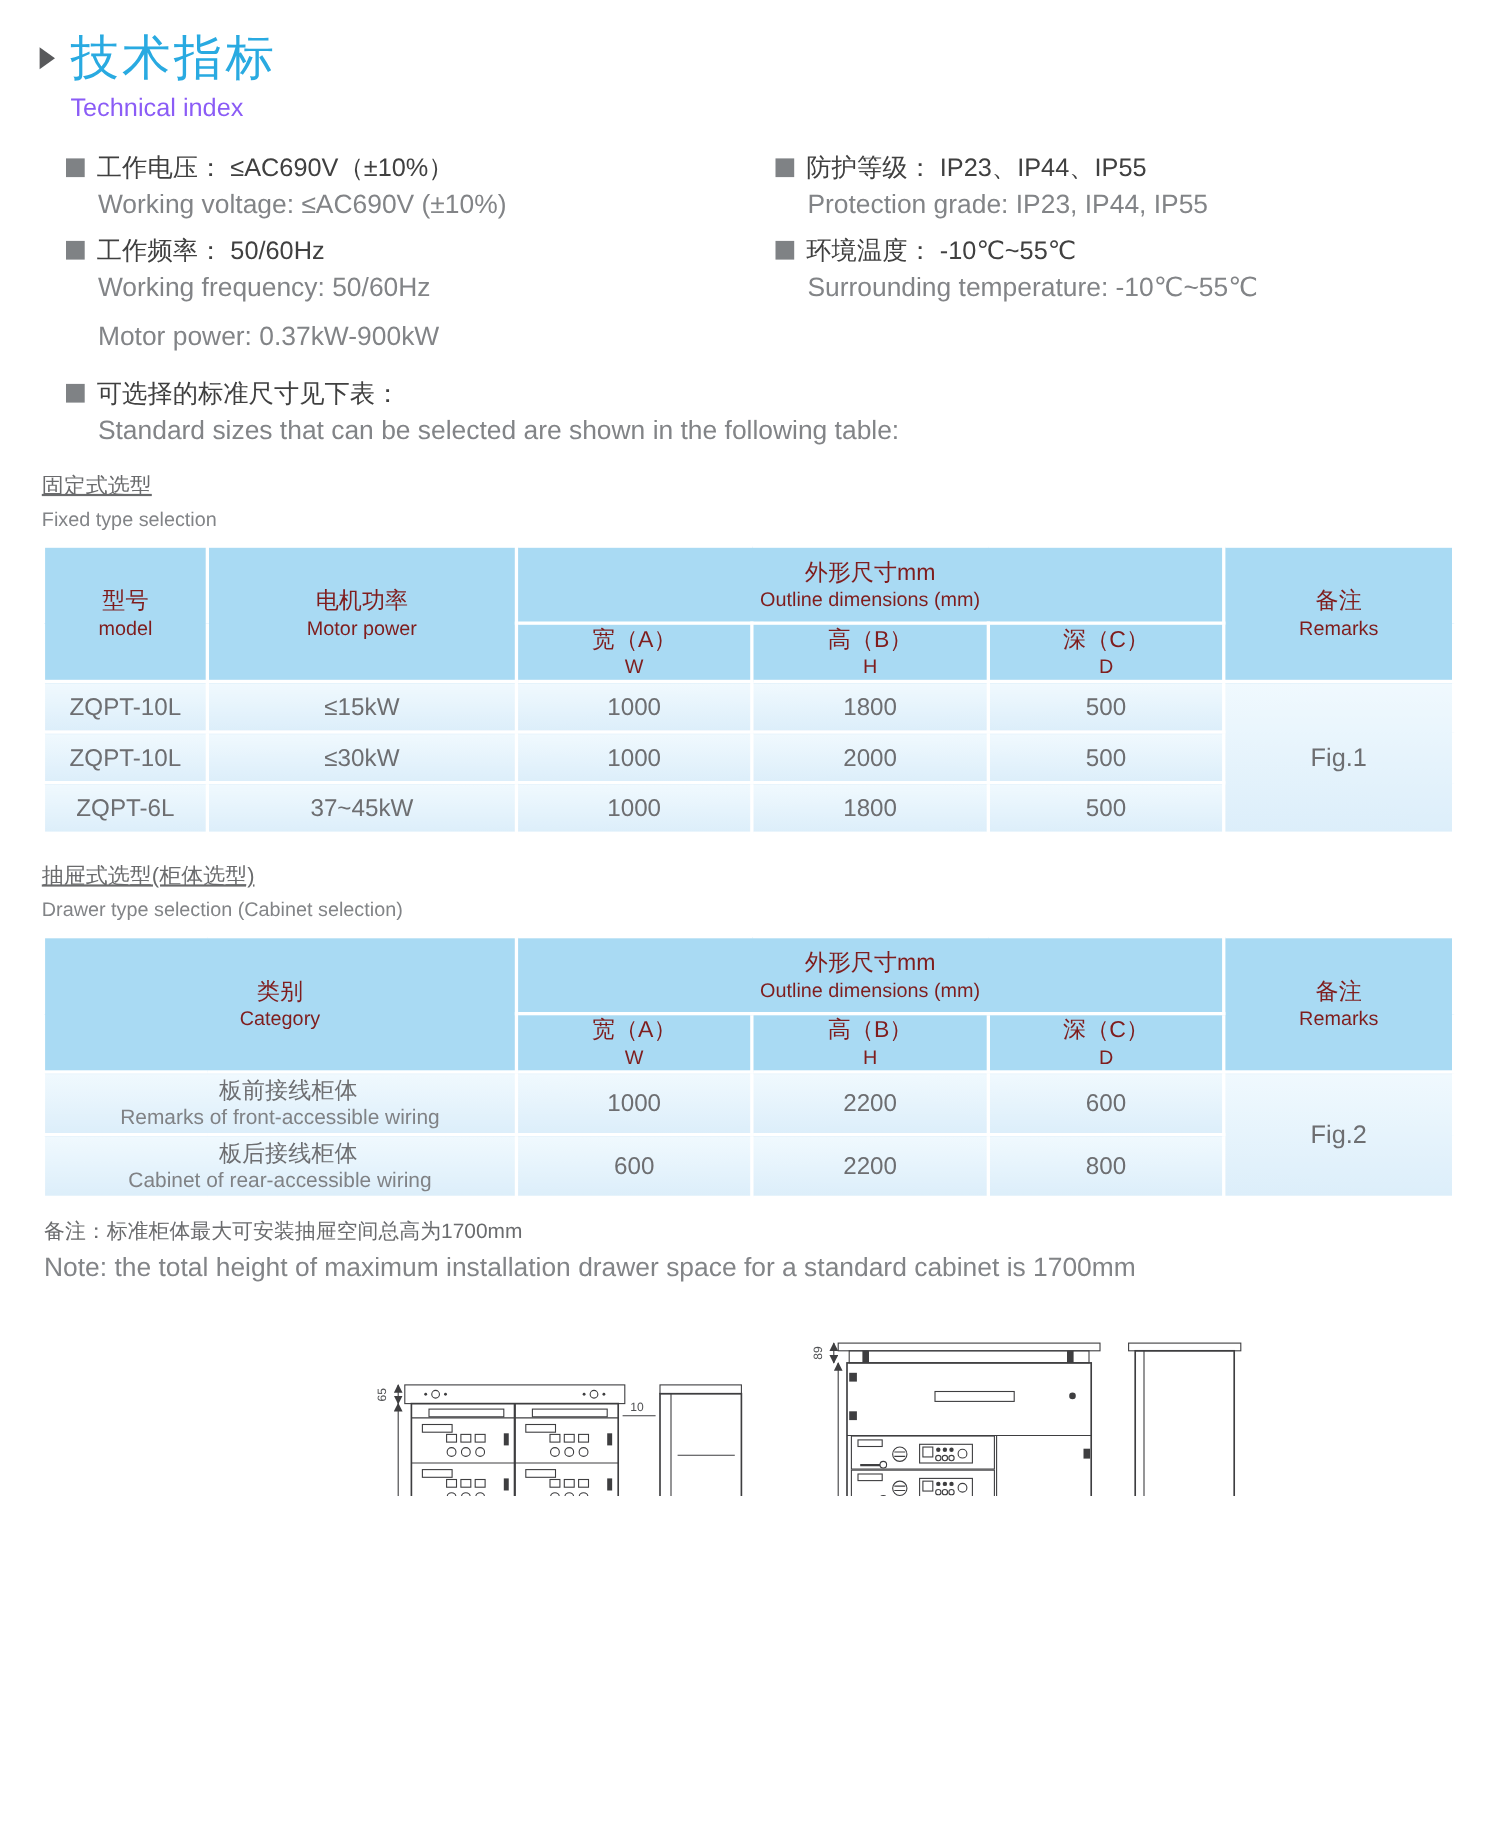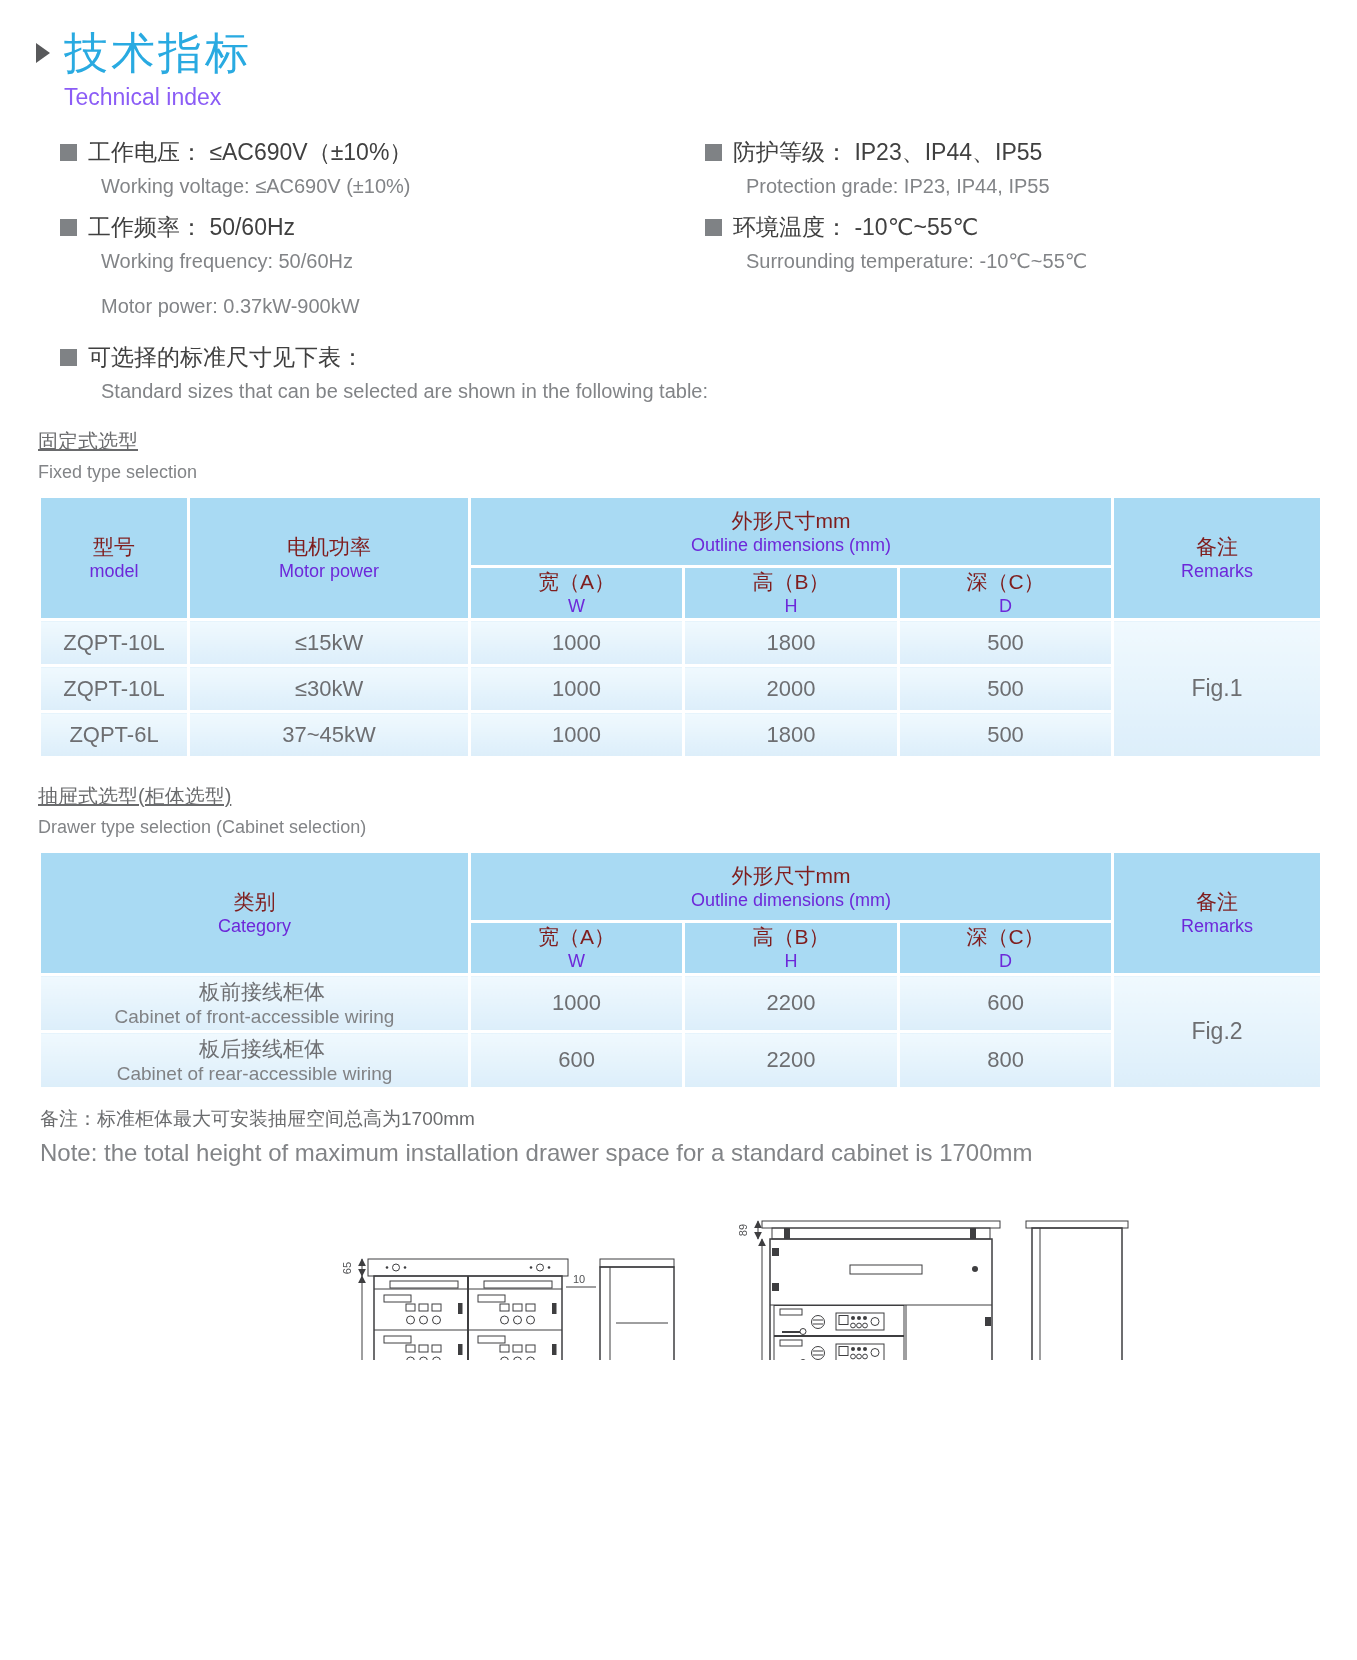--- a/index.html
+++ b/index.html
@@ -13,33 +13,33 @@
   .arrow{width:0;height:0;border-top:10px solid transparent;border-bottom:10px solid transparent;
          border-left:14px solid #58595b;margin-right:14px;}
   .title-cn{font-size:44px;color:#29aae1;letter-spacing:3px;line-height:1.05;}
   .title-en{font-size:23px;color:#8b5cf6;margin:8px 0 0 28px;}
   
   .specs{margin:26px 0 0 60px;display:grid;grid-template-columns:645px auto;column-gap:0;}
   .spec-col{display:flex;flex-direction:column;}
   .spec-item{margin-bottom:13px;}
   .spec-cn{font-size:23px;color:#404040;display:flex;align-items:center;line-height:30px;}
   .bullet{width:17px;height:17px;background:#7f8285;display:inline-block;margin-right:11px;flex:0 0 auto;}
-  .spec-en{font-size:20px;color:#828487;margin:7px 0 0 41px;line-height:25px;}
+  .spec-en{font-size:24px;color:#828487;margin:7px 0 0 29px;line-height:25px;}
   .spec-intro{margin:10px 0 0 60px;}
   
   .sec-cn{font-size:20px;color:#6a6b6d;text-decoration:underline;}
   .sec-en{font-size:18px;color:#828487;margin-top:7px;}
   .sec{margin:24px 0 0 38px;}
   
   table.spec-table{border-collapse:collapse;table-layout:fixed;width:1282px;margin:12px 0 0 38px;}
   table.spec-table td{border:3px solid #ffffff;text-align:center;vertical-align:middle;padding:0;}
   td.th{background:#a9daf3;}
   td.bd{background:linear-gradient(180deg,#f0f9fe 0%,#dceefa 100%);}
   .hcn{font-size:21px;color:#7f1d1d;line-height:27px;}
-  .hen{font-size:18px;color:#6d28d9;line-height:23px;}
+  .hen{font-size:18px;color:#7f1d1d;line-height:23px;}
   .val{font-size:22px;color:#6d6e71;}
   .rowcn{font-size:21px;color:#6d6e71;line-height:26px;padding-left:15px;}
   .rowen{font-size:19px;color:#808285;line-height:23px;}
   .remarks-cell{font-size:23px;color:#6d6e71;}
   tr.hrow1{height:70px;} tr.hrow2{height:46px;}
   tr.drow1{height:46px;} tr.drow2{height:57px;}
   
   .footnote{margin:16px 0 0 40px;}
   .fn-cn{font-size:19px;color:#6a6b6d;}
   .fn-en{font-size:24px;color:#828487;margin-top:7px;}
@@ -219,21 +219,21 @@
         <div class="hen">H</div>
       </td>
       <td class="th">
         <div class="hcn">深（C）</div>
         <div class="hen">D</div>
       </td>
     </tr>
     <tr class="drow2">
       <td class="bd" colspan="2">
         <div class="rowcn">板前接线柜体</div>
-        <div class="rowen">Cabinet of front-accessible wiring</div>
+        <div class="rowen">Remarks of front-accessible wiring</div>
       </td>
       <td class="bd val">1000</td>
       <td class="bd val">2200</td>
       <td class="bd val">600</td>
       <td class="bd remarks-cell" rowspan="2">Fig.2</td>
     </tr>
     <tr class="drow2">
       <td class="bd" colspan="2">
         <div class="rowcn">板后接线柜体</div>
         <div class="rowen">Cabinet of rear-accessible wiring</div>

